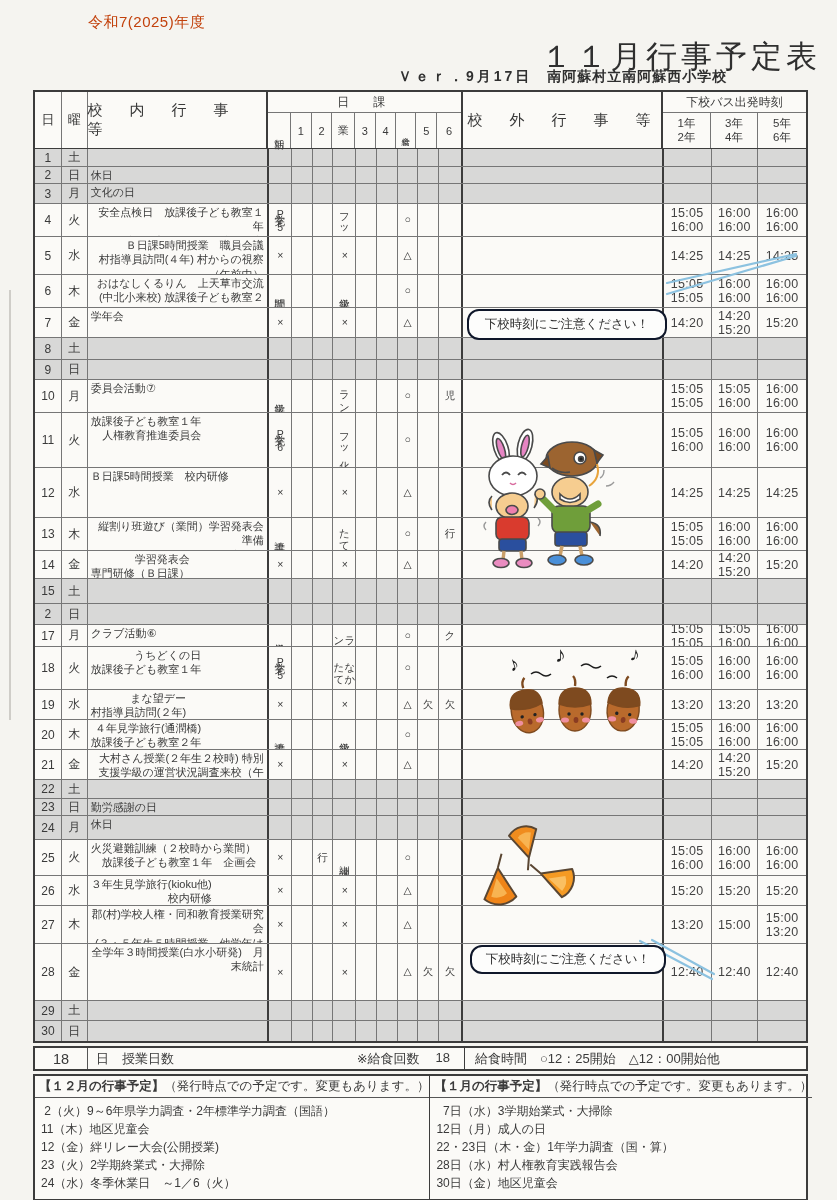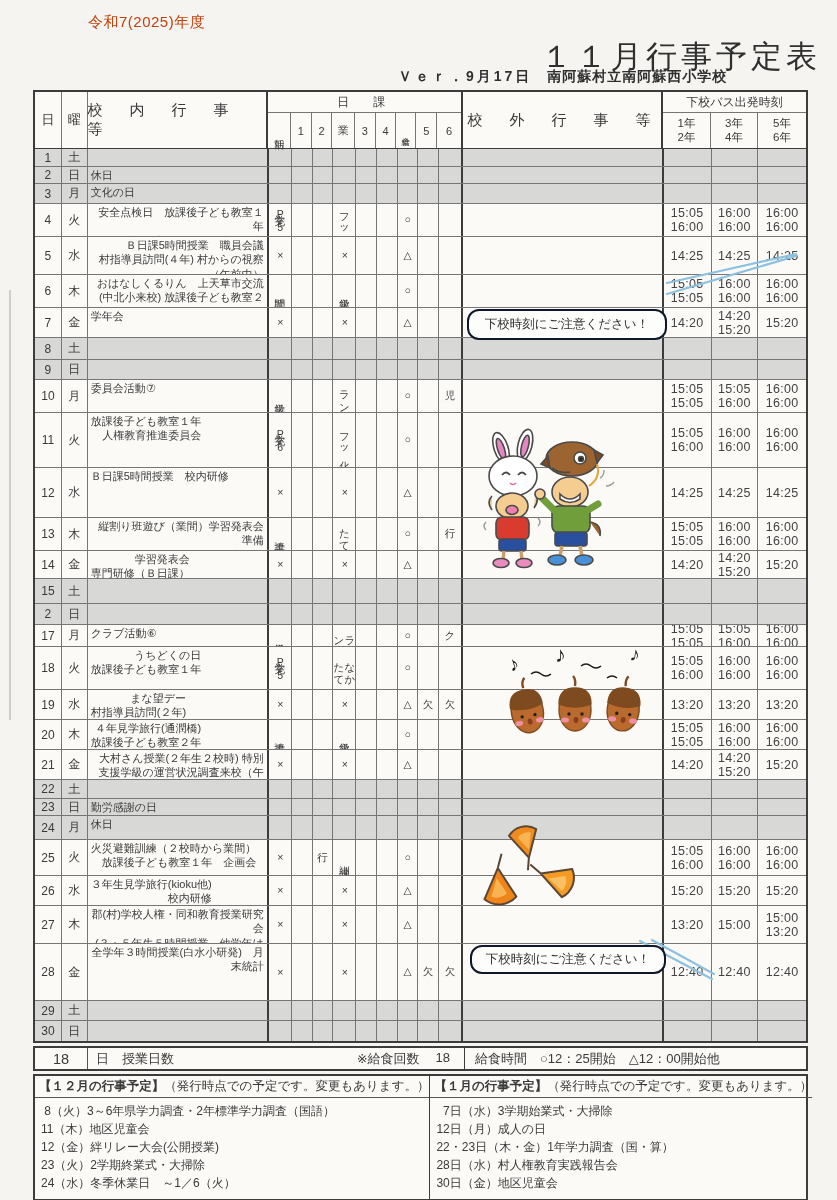--- a/index.html
+++ b/index.html
@@ -737,21 +737,21 @@
       <div class="fb3">給食時間　○12：25開始　△12：00開始他</div>
     </div>
 
     <div class="plans">
       <div class="pcol left">
         <div class="phead">
           <span class="ptitle">【１２月の行事予定】</span>
           <span class="pnote">（発行時点での予定です。変更もあります。）</span>
         </div>
         <div class="plist">
-            <div class="plan-line"> 8（火）3～6年県学力調査・2年標準学力調査（国語）</div>
+            <div class="plan-line"> 2（火）9～6年県学力調査・2年標準学力調査（国語）</div>
             <div class="plan-line">11（木）地区児童会</div>
             <div class="plan-line">12（金）絆リレー大会(公開授業)</div>
             <div class="plan-line">23（火）2学期終業式・大掃除</div>
             <div class="plan-line">24（水）冬季休業日　～1／6（火）</div>
           </div>
       </div>
       <div class="pcol right">
         <div class="phead">
           <span class="ptitle">【１月の行事予定】</span>
           <span class="pnote">（発行時点での予定です。変更もあります。）</span>

